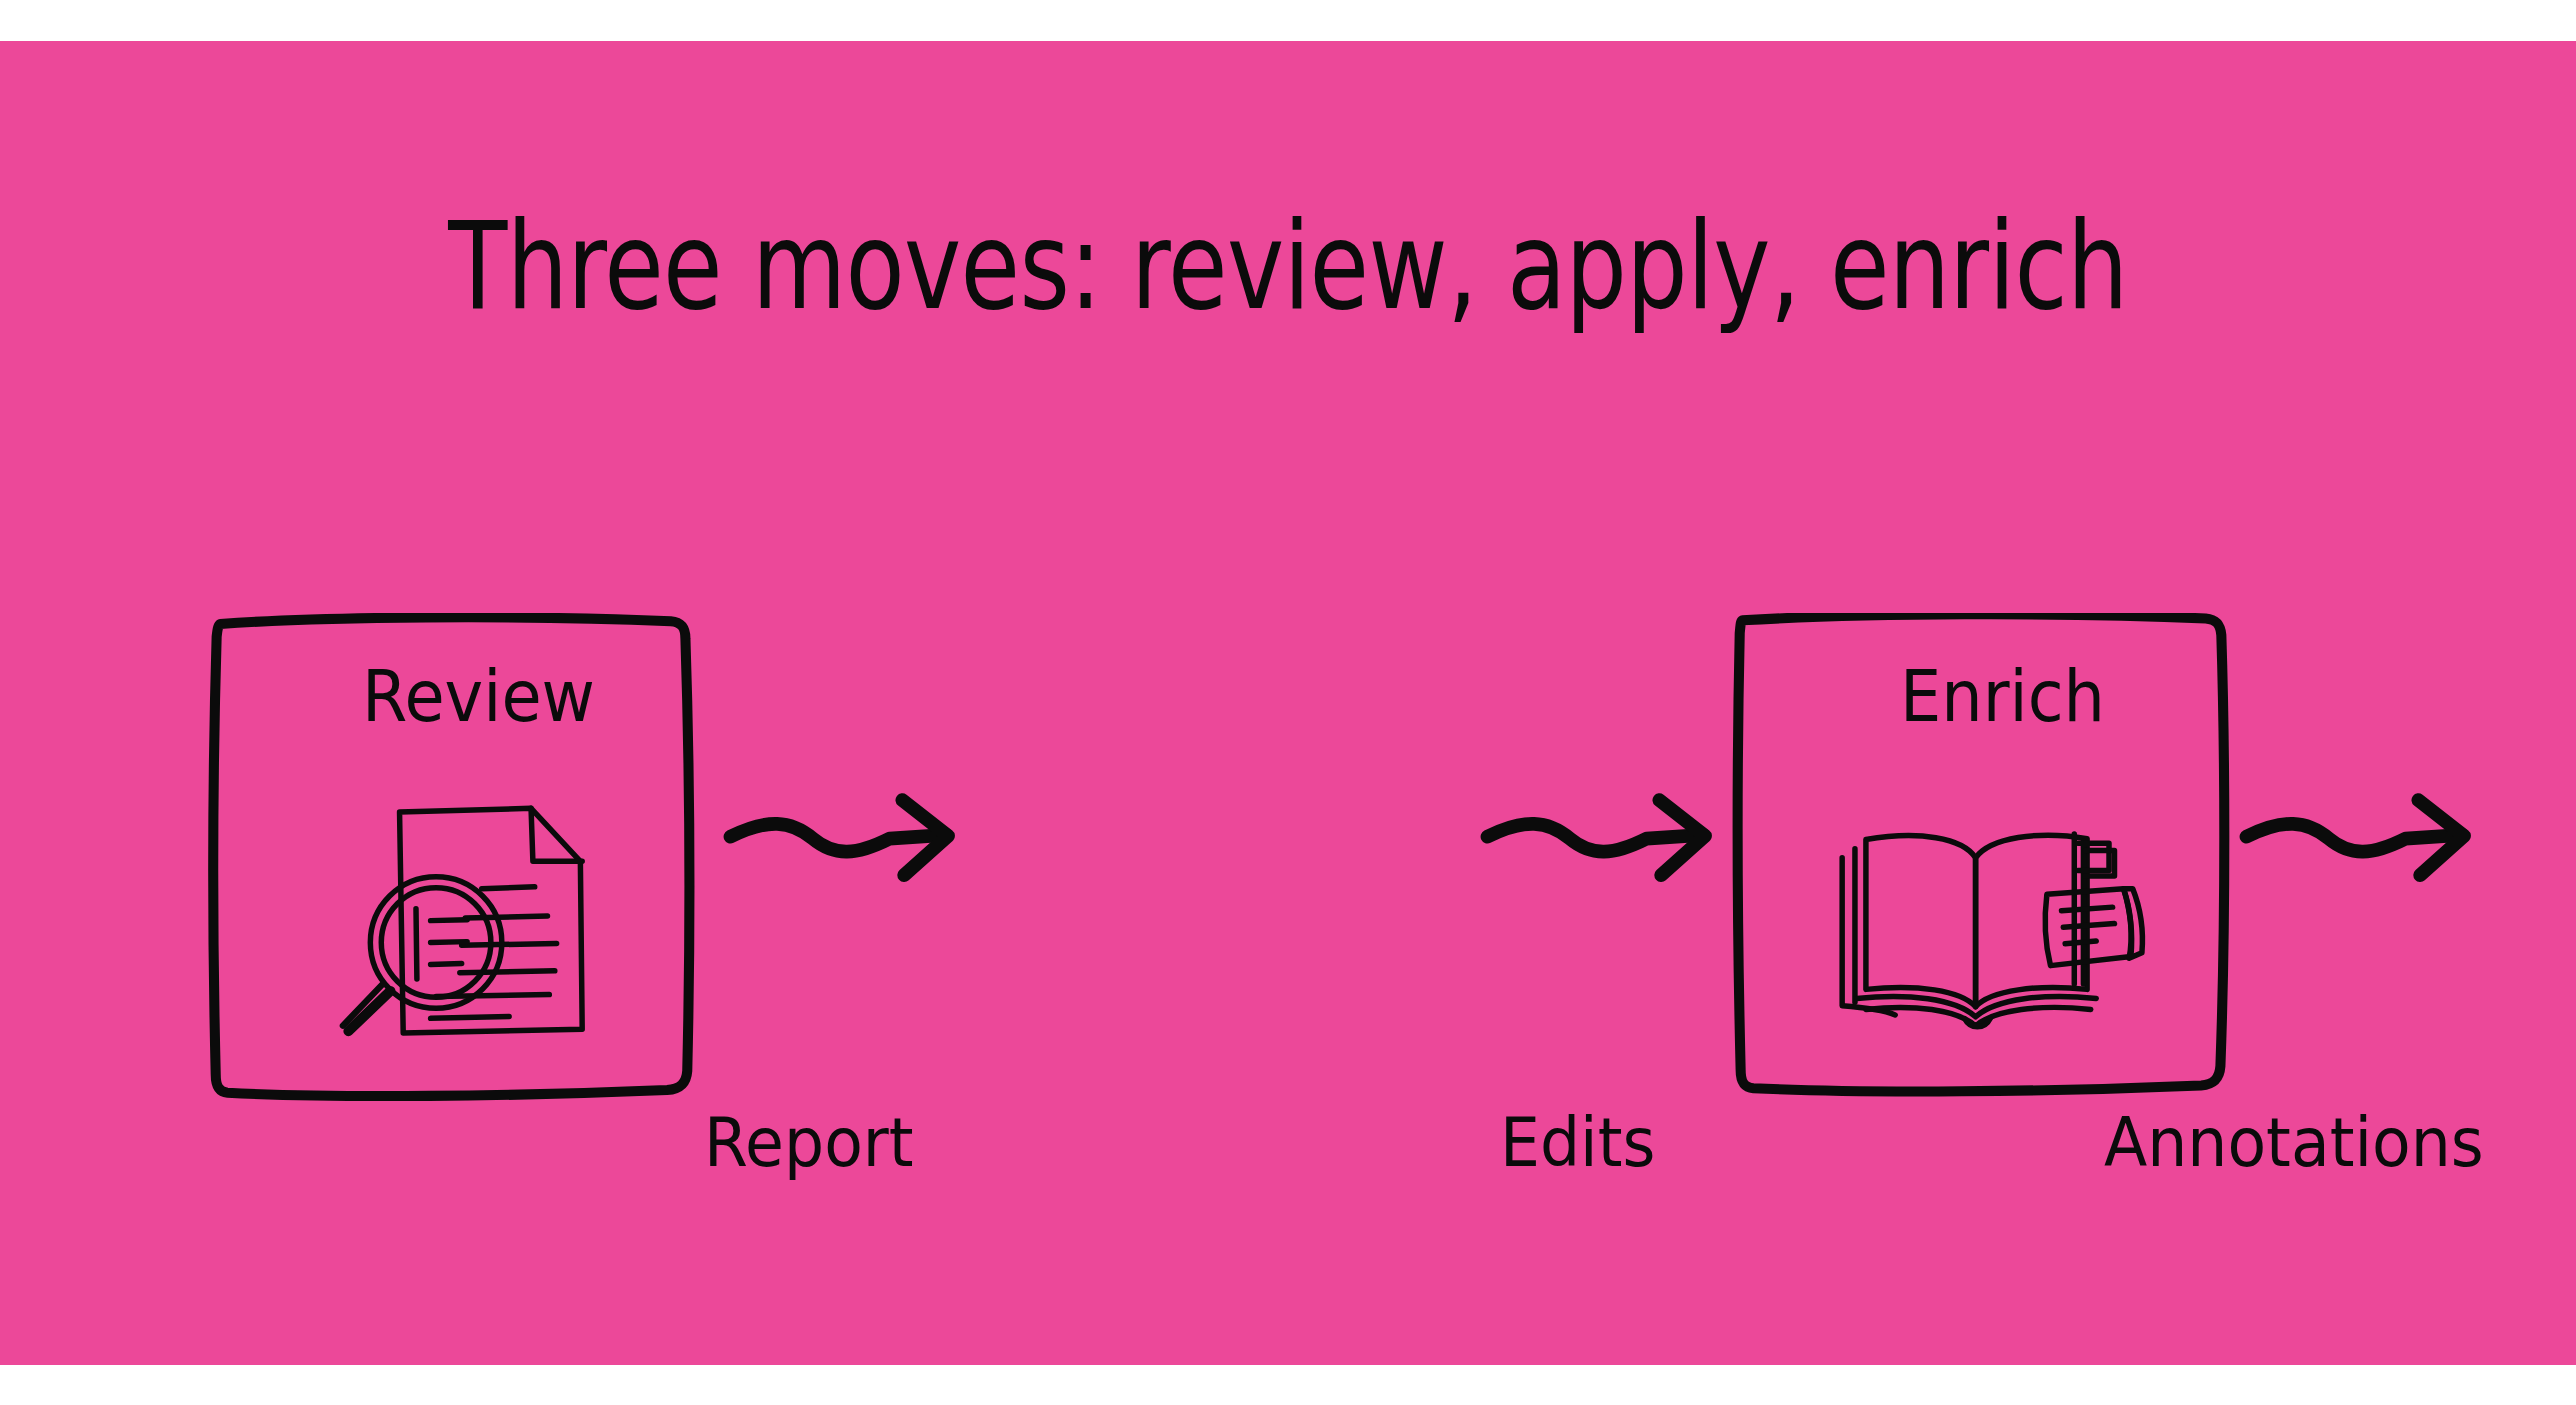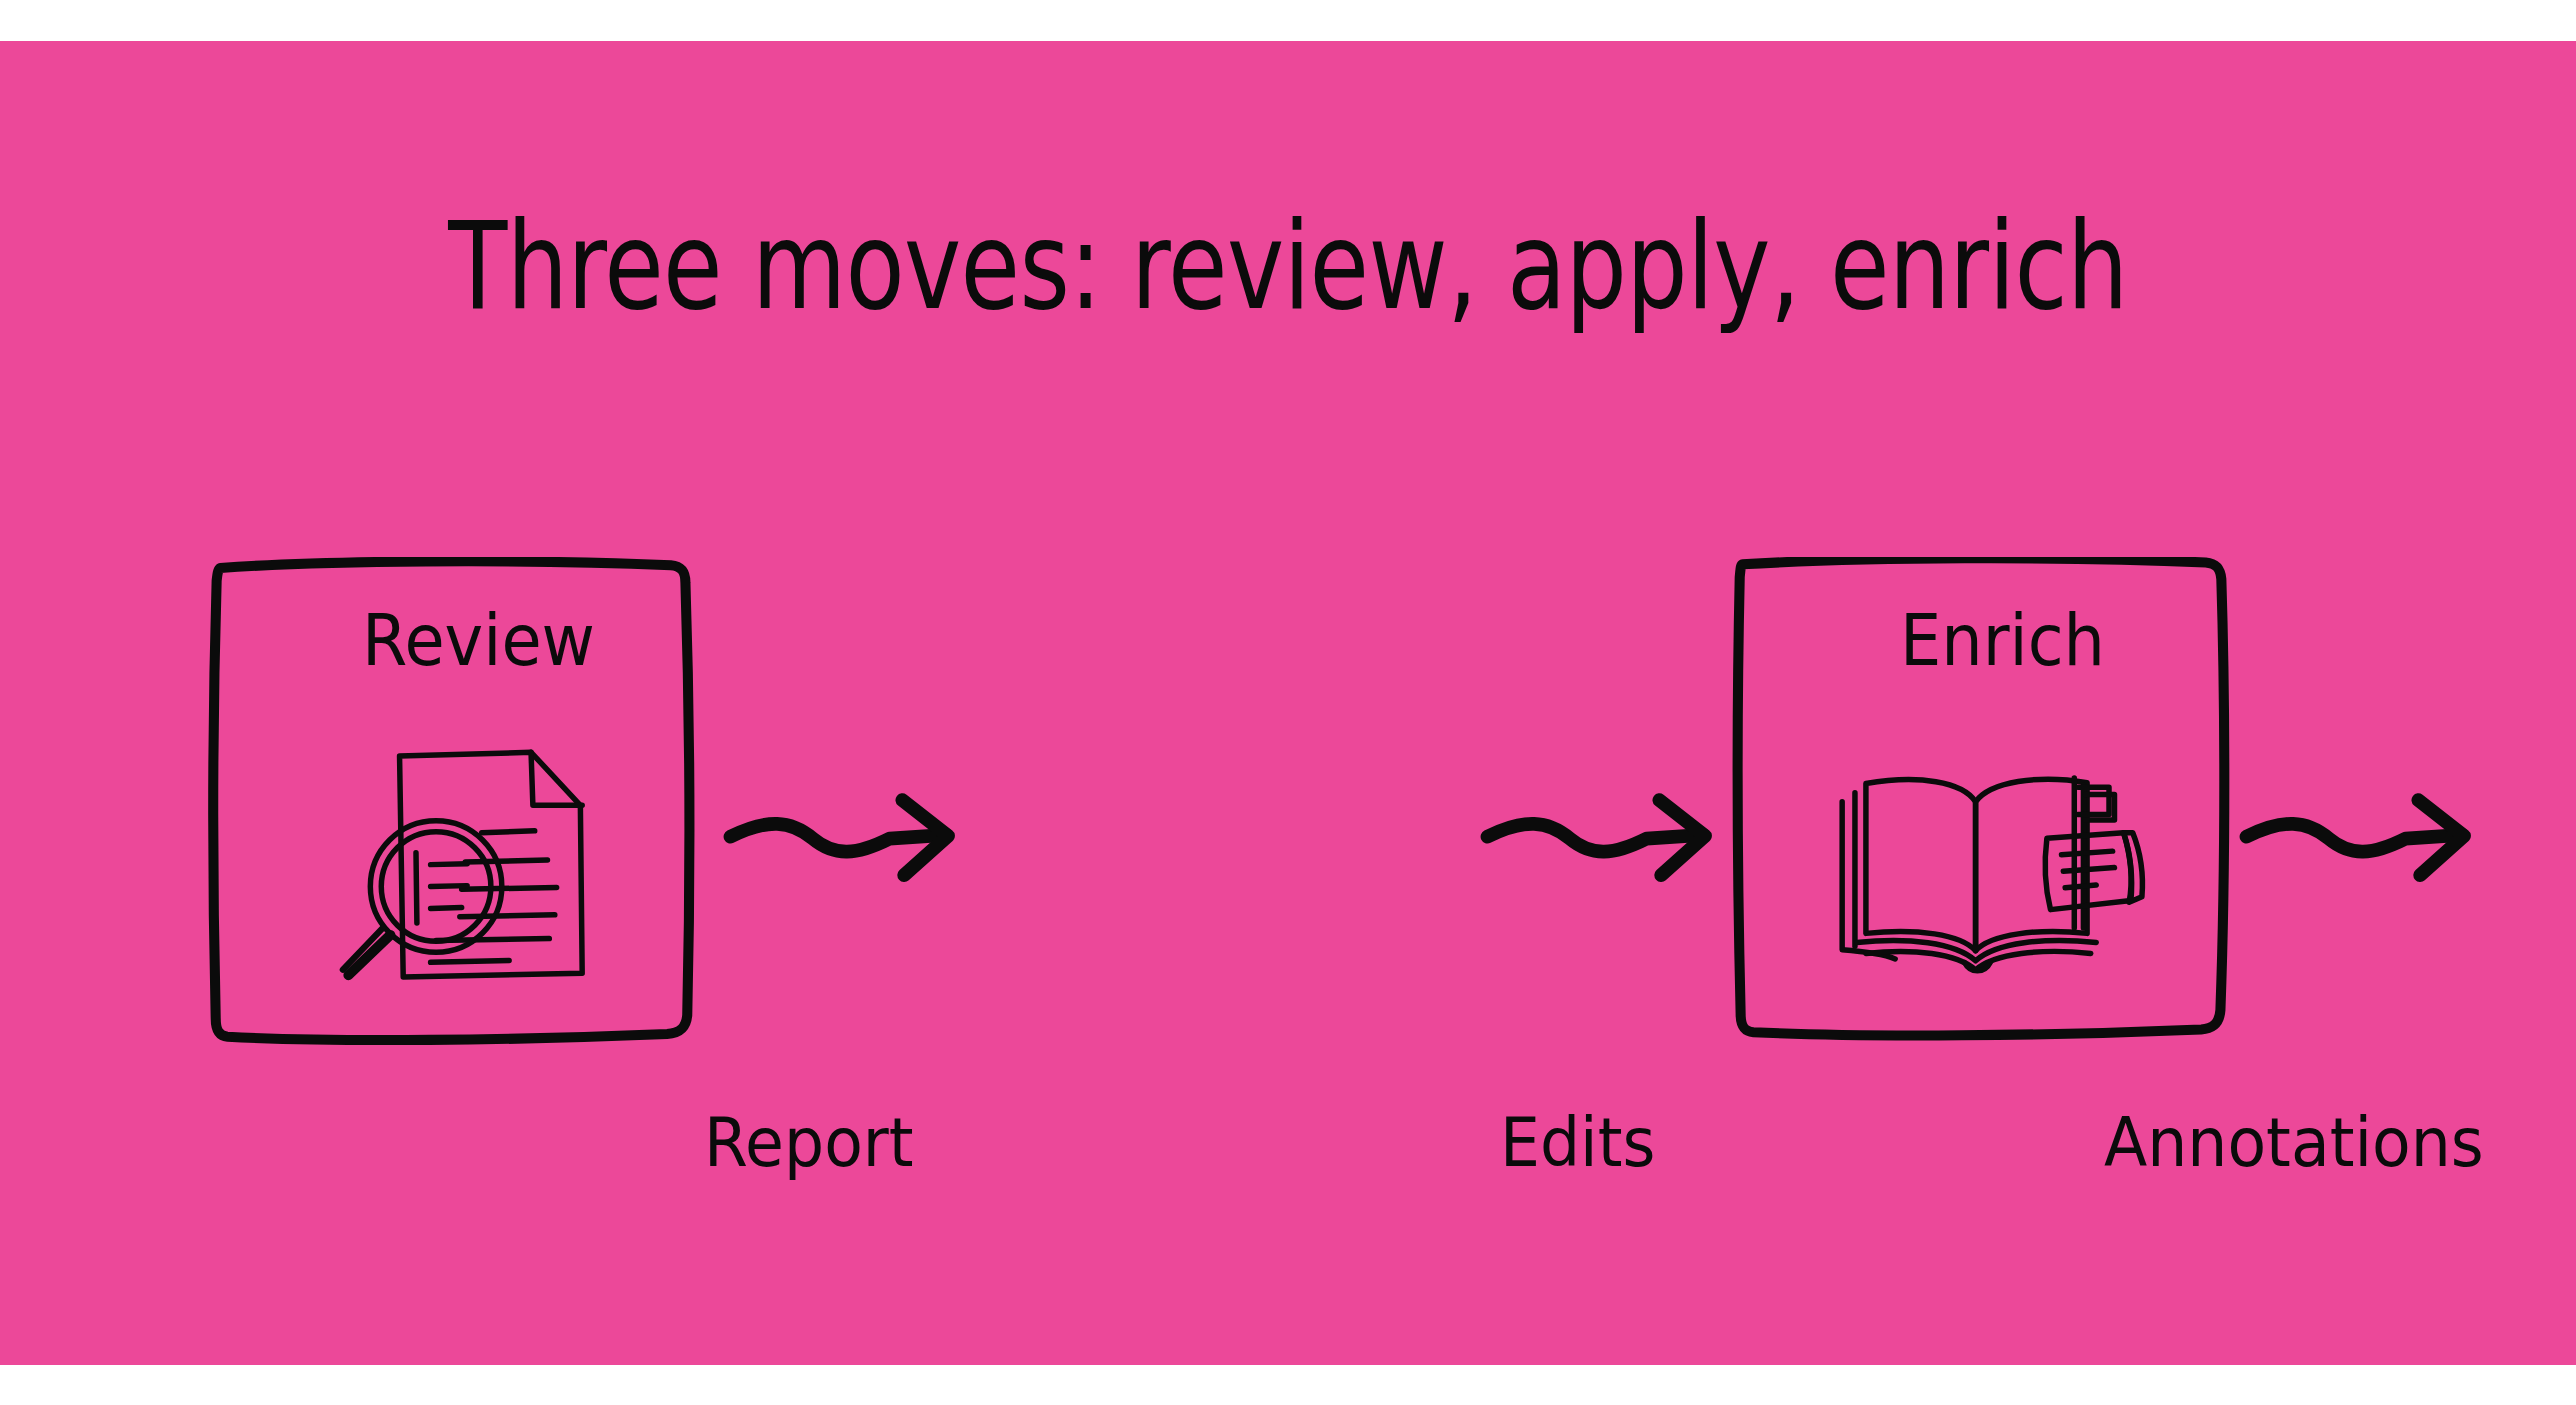--- a/index.html
+++ b/index.html
@@ -32,21 +32,21 @@
     letter-spacing: -0.9px;
     color: #0b0b0b;
     transform: scaleX(0.80);
     transform-origin: 50% 50%;
     white-space: nowrap;
   }
 
   
   .stage {
     position: absolute;
-    top: 516px;
+    top: 572px;
     width: 531px;
     height: 499px;
     padding-left: 20px;
   }
   #stage-0 { left: 203px; }
   #stage-1 { left: 968px; }
   #stage-2 { left: 1727px; }
 
   .stage-frame {
     position: absolute;

